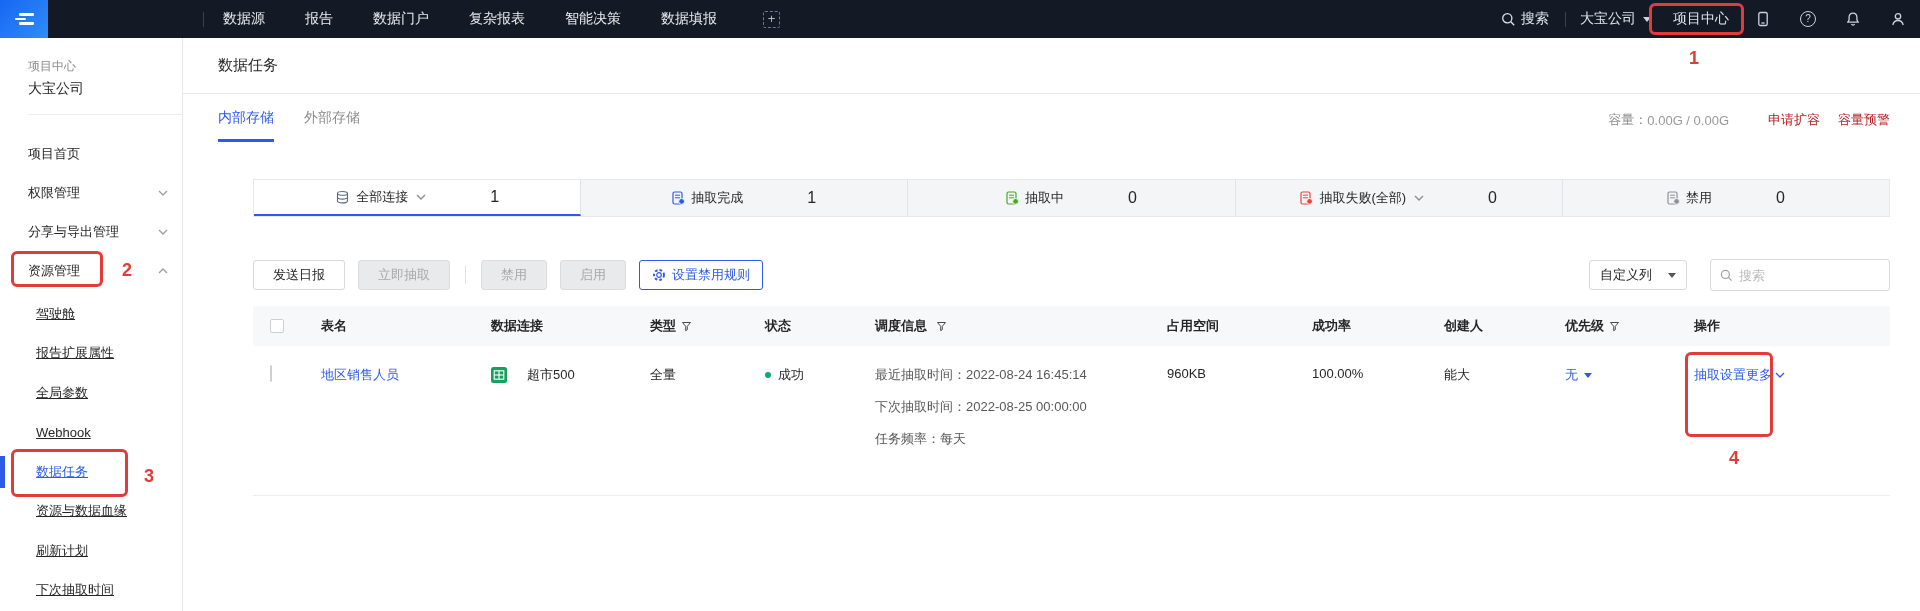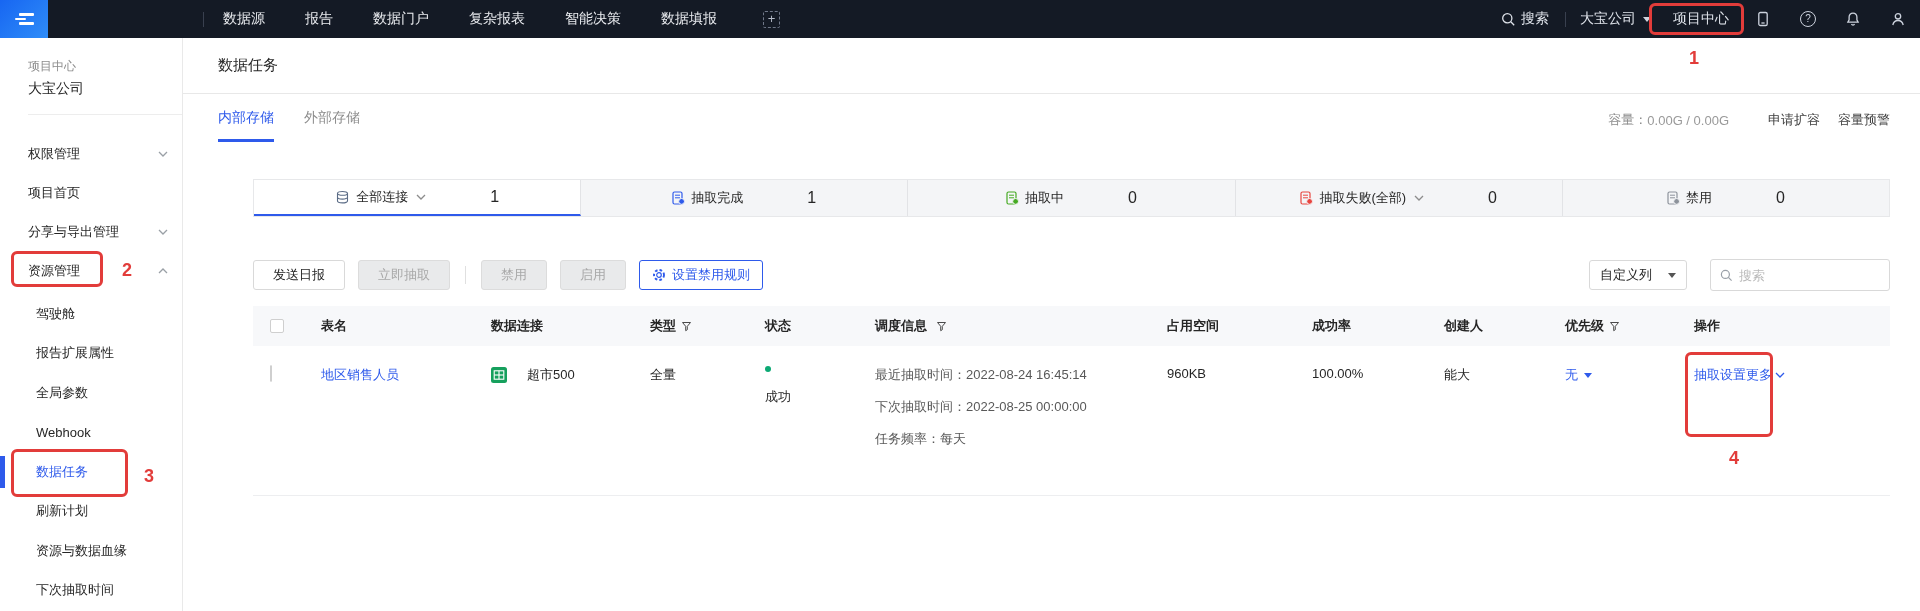--- a/index.html
+++ b/index.html
@@ -39,34 +39,34 @@
   .sidebar { position:absolute; top:38px; left:0; width:183px; height:573px; background:#fff; border-right:1px solid #e9e9e9; }
   .side-head { padding:20px 0 0 28px; }
   .side-grp { font-size:12px; color:#8c8c8c; line-height:16px; }
   .side-prj { font-size:14px; color:#262626; margin-top:6px; }
   .side-divider { border-top:1px solid #ededed; margin:16px 0 0 28px; }
   .side-nav { margin-top:19px; }
   .s-item { height:39px; display:flex; align-items:center; padding-left:28px; position:relative; font-size:13px; color:#262626; cursor:pointer; }
   .s-item .chev { position:absolute; right:14px; color:#9aa0a6; }
   .chev.up svg { transform:rotate(180deg); }
   .s-sub { margin-top:4px; }
-  .s-sub .s-item { padding-left:36px; height:39.5px; }
+  .s-sub .s-item { padding-left:36px; height:39.5px;text-decoration:underline; }
   .s-item.active { color:#2e5aeb; }
   .s-item.active::before { content:""; position:absolute; left:0; top:4px; bottom:4px; width:5px; background:#2e5aeb; }
 
   
   .main { position:absolute; top:38px; left:183px; right:0; bottom:0; background:#fff; }
   .m-head { height:56px; border-bottom:1px solid #e8e8e8; display:flex; align-items:center; padding-left:35px; font-size:15px; color:#262626; }
   .m-tabsrow { height:52px; display:flex; align-items:flex-start; padding-left:35px; position:relative; }
   .stab { font-size:14px; padding:15px 0 12px; margin-right:30px; color:#8c8c8c; border-bottom:3px solid transparent; cursor:pointer; }
   .stab.active { color:#2e5aeb; border-bottom-color:#2e5aeb; }
   .cap { position:absolute; right:30px; top:0; height:100%; display:flex; align-items:center; font-size:13px; }
   .cap-label { color:#8c8c8c; }
   .cap-value { color:#999; }
-  .cap-link { color:#404040; cursor:pointer; margin-left:18px; }
+  .cap-link { color:#b91c1c; cursor:pointer; margin-left:18px; }
   .cap-link.first { margin-left:39px; }
 
   .filter-bar { margin:33px 30px 0 70px; height:38px; display:flex; border:1px solid #e7e8ea; background:#f4f5f7; }
   .ftab { flex:1; display:flex; align-items:center; justify-content:center; gap:64px; font-size:13px; color:#262626; border-right:1px solid #e2e3e6; cursor:pointer; }
   .ftab:last-child { border-right:none; }
   .ftab .lbl-group { display:flex; align-items:center; gap:6px; }
   .ftab .cnt { font-size:16px; color:#262626; }
   .ftab.active { background:#fff; border-bottom:2px solid #2e5aeb; }
   .ftab .fchev { color:#8c8c8c; margin-left:2px; }
 
@@ -86,21 +86,21 @@
   .table { margin:16px 30px 0 70px; }
   .tr { display:grid; grid-template-columns:68px 170px 159px 115px 110px 292px 145px 132px 121px 129px 1fr; }
   .thead { background:#f7f8fa; height:40px; align-items:center; font-size:13px; font-weight:700; color:#262626; }
   .th { display:flex; align-items:center; gap:5px; }
   .cb-cell { padding-left:17px; }
   .cb { width:14px; height:14px; border:1px solid #cfcfcf; border-radius:2px; background:#fff; cursor:pointer; }
   .trow { height:150px; border-bottom:1px solid #edeef0; }
   .td { font-size:13px; color:#262626; padding-top:20px; align-items:flex-start; }
   .link { color:#2e5aeb; cursor:pointer; }
   .conn { display:flex; gap:20px; align-items:center; }
-  .status { display:flex; gap:16px;flex-direction:column; }
+  .status { display:flex; align-items:center; gap:7px; }
   .dot { width:6px; height:6px; border-radius:50%; background:#0ca974; }
   .td.sched { padding-top:13px; line-height:32px; color:#595959; }
   .priority { display:flex; align-items:center; gap:6px; color:#2e5aeb; cursor:pointer; }
   .actions { display:flex; align-items:flex-start; }
   .more { display:flex; align-items:center; gap:3px; color:#2e5aeb; cursor:pointer; }
 
   
   .anno-box { position:absolute; border:3px solid #e23c3a; border-radius:6px; pointer-events:none; z-index:50; }
   .anno-num { position:absolute; color:#e23c3a; font-size:18px; font-weight:600; pointer-events:none; z-index:50; }
   #anno1 { left:1649px; top:3px;   width:95px;  height:32px; }
@@ -173,29 +173,29 @@
 </header>
 
 <aside class="sidebar">
   <div class="side-head">
     <div class="side-grp">项目中心</div>
     <div class="side-prj">大宝公司</div>
   </div>
   <div class="side-divider"></div>
   <nav class="side-nav">
     <div class="s-item">
+      <span>项目首页</span>
+    </div>
+    <div class="s-item">
       <span>权限管理</span>
       <span class="chev">
         <svg width="10" height="6" viewBox="0 0 10 6">
             <polyline points="1,1 5,5 9,1" fill="none" stroke="currentColor" stroke-width="1.3"></polyline>
           </svg>
       </span>
-    </div>
-    <div class="s-item">
-      <span>项目首页</span>
     </div>
     <div class="s-item">
       <span>分享与导出管理</span>
       <span class="chev">
         <svg width="10" height="6" viewBox="0 0 10 6">
             <polyline points="1,1 5,5 9,1" fill="none" stroke="currentColor" stroke-width="1.3"></polyline>
           </svg>
       </span>
     </div>
     <div class="s-item">
@@ -216,24 +216,24 @@
       <div class="s-item">
           <span>全局参数</span>
         </div>
       <div class="s-item">
           <span>Webhook</span>
         </div>
       <div class="s-item active">
           <span>数据任务</span>
         </div>
       <div class="s-item">
+          <span>资源与数据血缘</span>
+        </div>
+      <div class="s-item">
           <span>刷新计划</span>
-        </div>
-      <div class="s-item">
-          <span>资源与数据血缘</span>
         </div>
       <div class="s-item">
           <span>下次抽取时间</span>
         </div>
     </div>
   </nav>
 </aside>
 
 <main class="main">
   <div class="m-head">

